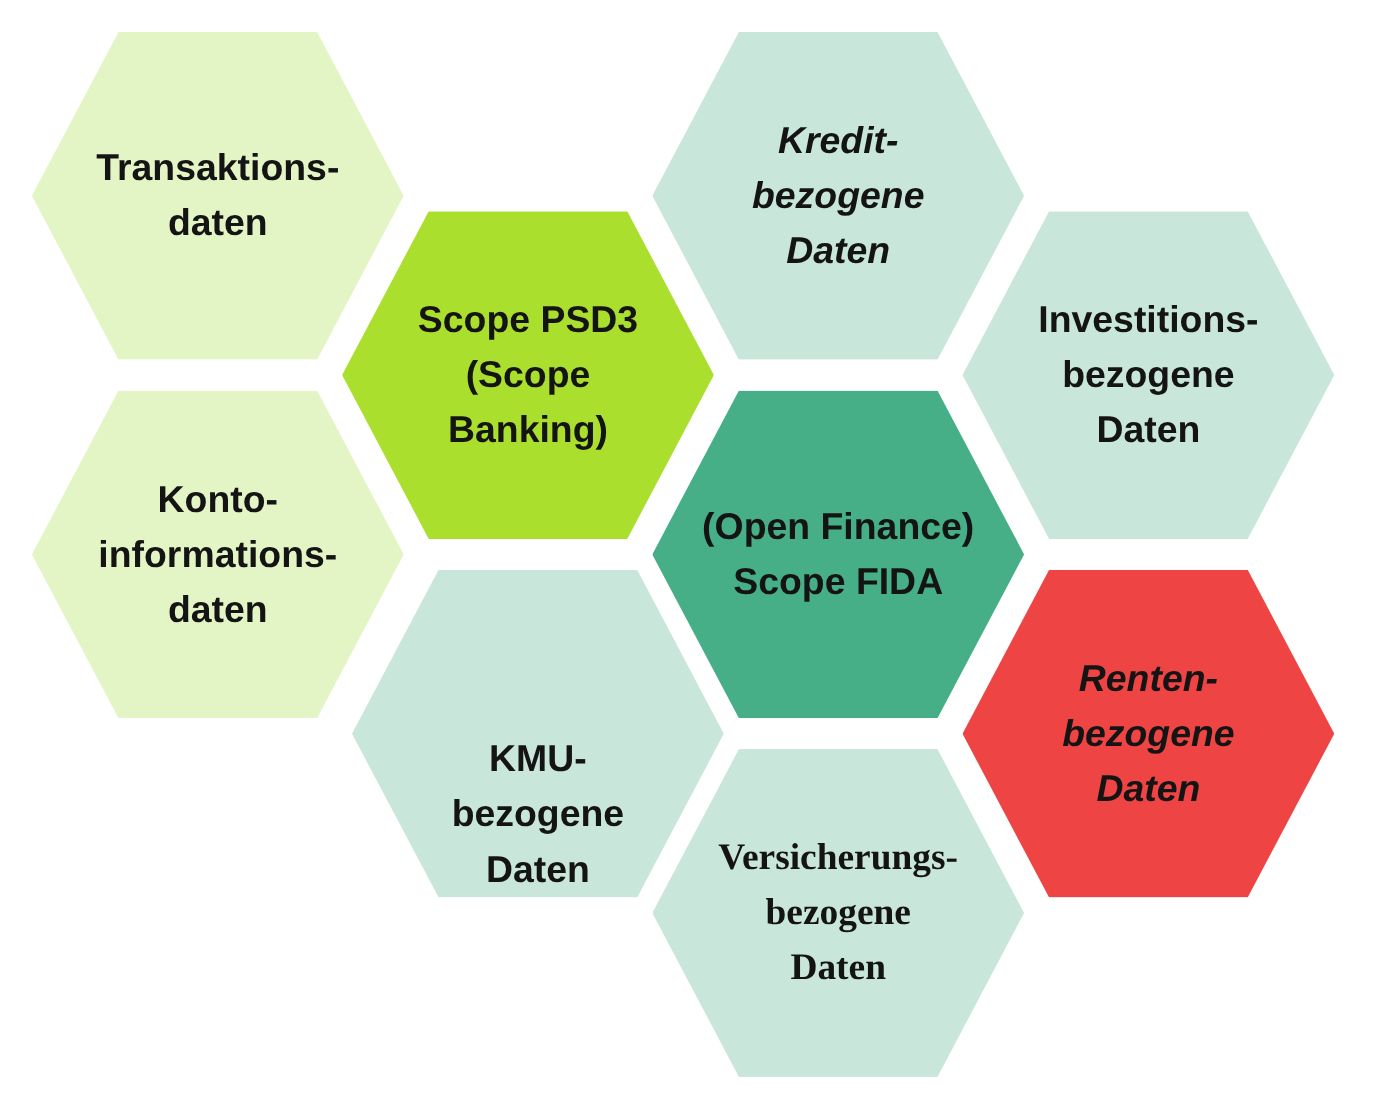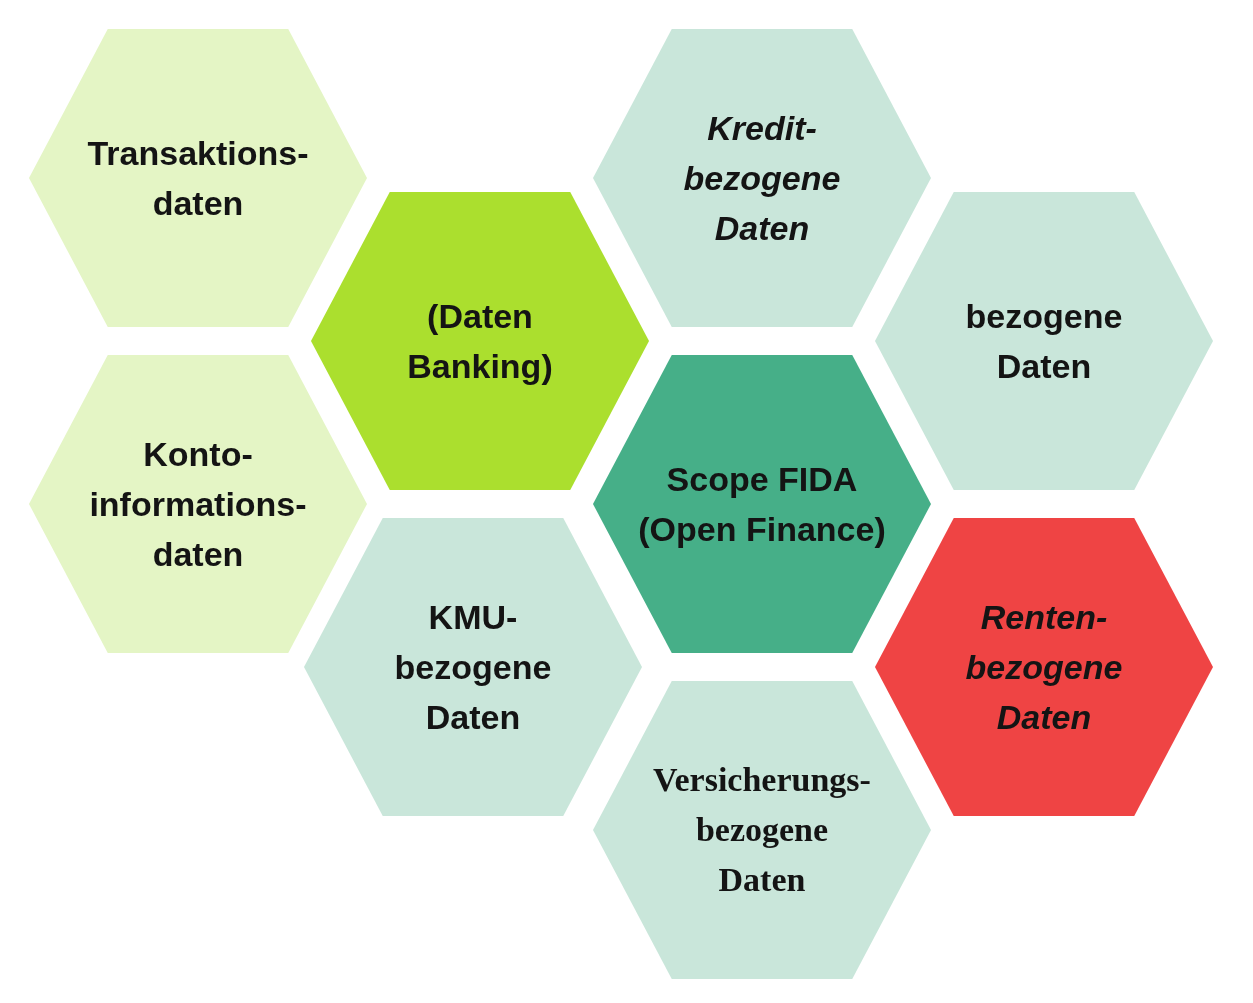--- a/index.html
+++ b/index.html
@@ -35,21 +35,21 @@
   }
   .hex-line { display: block; }
 
   
   .pos-transaktionsdaten { left: 29px;  top: 29px;  }
   .pos-kredit            { left: 593px; top: 29px;  }
   .pos-psd3              { left: 311px; top: 192px; }
   .pos-investitions      { left: 875px; top: 192px; }
   .pos-konto             { left: 29px;  top: 355px; }
   .pos-fida              { left: 593px; top: 355px; }
-  .pos-kmu               { left: 304px; top: 518px; }
+  .pos-kmu               { left: 320px; top: 518px; align-items: flex-end; }
   .pos-renten            { left: 875px; top: 518px; }
   .pos-versicherungs     { left: 593px; top: 681px; }
 </style>
 </head>
 <body>
 
 <div class="canvas">
 
   <div class="hex pos-transaktionsdaten" style="background: rgb(228, 245, 197);">
     <div class="hex-label">
@@ -62,44 +62,46 @@
   <div class="hex pos-kredit" style="background: rgb(201, 230, 218); font-style: italic;">
     <div class="hex-label">
       <span class="hex-line">Kredit-</span>
       <span class="hex-line">bezogene</span>
       <span class="hex-line">Daten</span>
     </div>
   </div>
 
   <div class="hex pos-psd3" style="background: rgb(171, 223, 46);">
     <div class="hex-label">
-      <span class="hex-line">(Daten</span>
+      <span class="hex-line">Scope PSD3</span>
+      <span class="hex-line">(Scope</span>
       <span class="hex-line">Banking)</span>
     </div>
   </div>
 
   <div class="hex pos-investitions" style="background: rgb(201, 230, 218);">
     <div class="hex-label">
+      <span class="hex-line">Investitions-</span>
       <span class="hex-line">bezogene</span>
       <span class="hex-line">Daten</span>
     </div>
   </div>
 
   <div class="hex pos-konto" style="background: rgb(228, 245, 197);">
     <div class="hex-label">
       <span class="hex-line">Konto-</span>
       <span class="hex-line">informations-</span>
       <span class="hex-line">daten</span>
     </div>
   </div>
 
   <div class="hex pos-fida" style="background: rgb(70, 175, 136);">
     <div class="hex-label">
+      <span class="hex-line">(Open Finance)</span>
       <span class="hex-line">Scope FIDA</span>
-      <span class="hex-line">(Open Finance)</span>
       <span class="hex-line"></span>
     </div>
   </div>
 
   <div class="hex pos-kmu" style="background: rgb(201, 230, 218);">
     <div class="hex-label">
       <span class="hex-line">KMU-</span>
       <span class="hex-line">bezogene</span>
       <span class="hex-line">Daten</span>
     </div>

